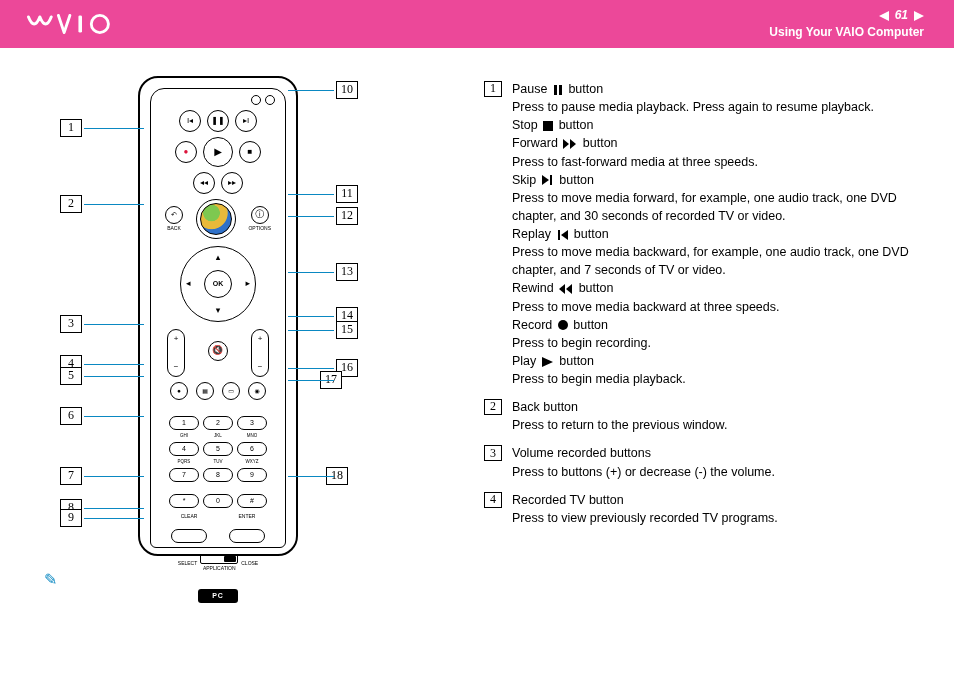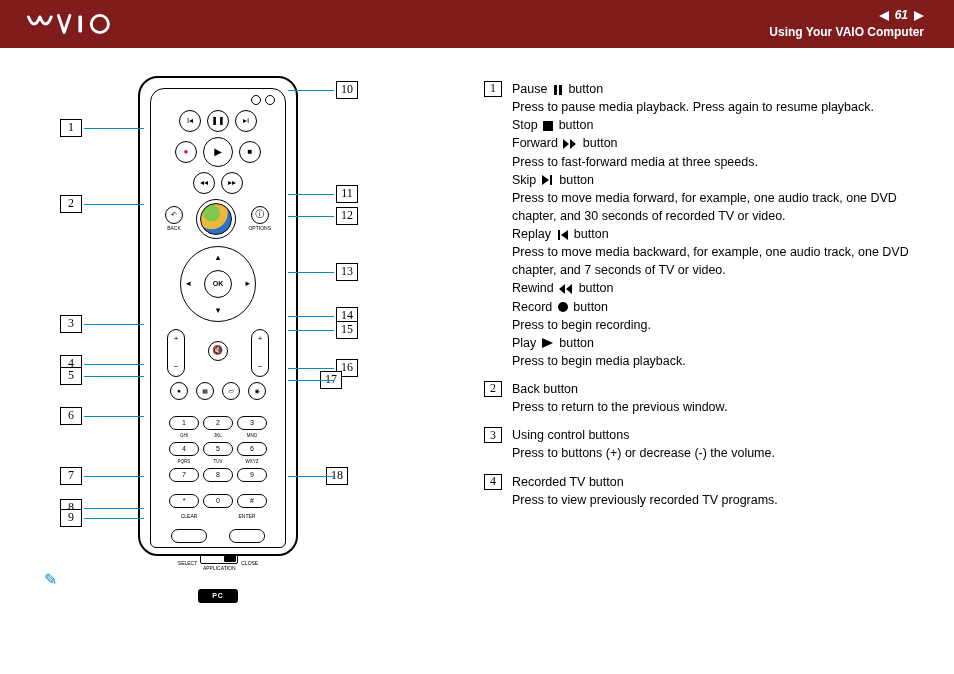--- a/index.html
+++ b/index.html
@@ -1,17 +1,17 @@
 <!DOCTYPE html>
 <html><head>
 <meta charset="utf-8">
 <style>
   * { margin: 0; padding: 0; box-sizing: border-box; }
   body { font-family: Arial, Helvetica, sans-serif; font-size: 12.5px; line-height: 1.45; width: 954px; height: 674px; overflow: hidden; background: #fff; }
-  .header { background: #7f1d1d; height: 48px; display: flex; align-items: center; justify-content: space-between; padding: 0 30px 0 22px; color: #fff; }
+  .header { background: #ec4899; height: 48px; display: flex; align-items: center; justify-content: space-between; padding: 0 30px 0 22px; color: #fff; }
   .logo { display: flex; align-items: center; gap: 0; }
   .logo svg { height: 20px; }
   .header-right { text-align: right; font-size: 12px; line-height: 1.4; }
   .header-right .pagenav { font-style: italic; font-weight: bold; display: flex; justify-content: flex-end; align-items: center; gap: 6px; }
   .header-right .pagenav .tri { font-style: normal; display: inline-flex; }
   .header-right .section { font-weight: bold; }
   .content { position: relative; padding: 28px 30px 18px 44px; display: flex; gap: 40px; }
   .left-col { flex: 0 0 auto; position: relative; width: 400px; }
   .remote-wrap { position: relative; width: 160px; margin-left: 94px; }
   .remote-body { border: 2px solid #000; border-radius: 20px; width: 160px; height: 480px; background: #fff; padding: 10px 10px 8px; display: flex; flex-direction: column; align-items: center; }
@@ -300,20 +300,21 @@
                 <polygon points="12,0 5,5 12,10"></polygon>
               </svg>
             </span> button</div>
           <div>Press to move media backward, for example, one audio track, one DVD chapter, and 7 seconds of TV or video.</div>
           <div>Rewind <span class="icon">
               <svg width="14" height="10" style="display:inline-block;vertical-align:-1px">
                 <polygon points="6,0 0,5 6,10"></polygon>
                 <polygon points="13,0 7,5 13,10"></polygon>
               </svg>
             </span> button</div>
+          <div>Press to move media backward at three speeds.</div>
           <div>Record <span class="icon">
               <svg width="10" height="10" style="display:inline-block;vertical-align:-1px">
                 <circle cx="5" cy="5" r="5"></circle>
               </svg>
             </span> button</div>
           <div>Press to begin recording.</div>
           <div>Play <span class="icon">
               <svg width="12" height="10" style="display:inline-block;vertical-align:-1px">
                 <polygon points="0,0 11,5 0,10"></polygon>
               </svg>
@@ -324,21 +325,21 @@
       <div class="desc-block">
        <div class="desc-num">2</div>
        <div class="desc-text">
           <div>Back button</div>
           <div>Press to return to the previous window.</div>
         </div>
      </div>
       <div class="desc-block">
        <div class="desc-num">3</div>
        <div class="desc-text">
-          <div>Using control buttons</div>
+          <div>Volume recorded buttons</div>
           <div>Press to buttons (+) or decrease (-) the volume.</div>
         </div>
      </div>
       <div class="desc-block">
        <div class="desc-num">4</div>
        <div class="desc-text">
           <div>Recorded TV button</div>
           <div>Press to view previously recorded TV programs.</div>
         </div>
      </div>

